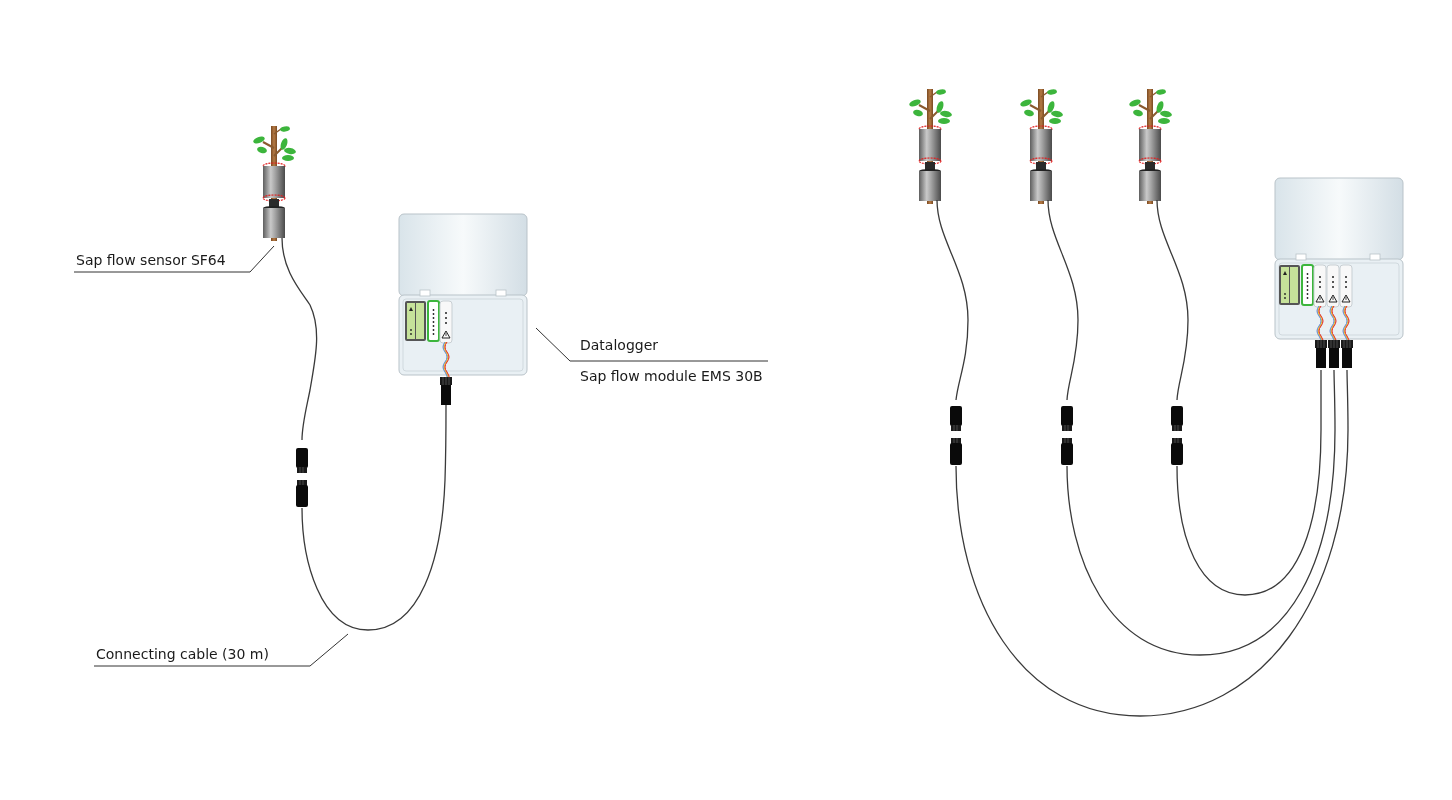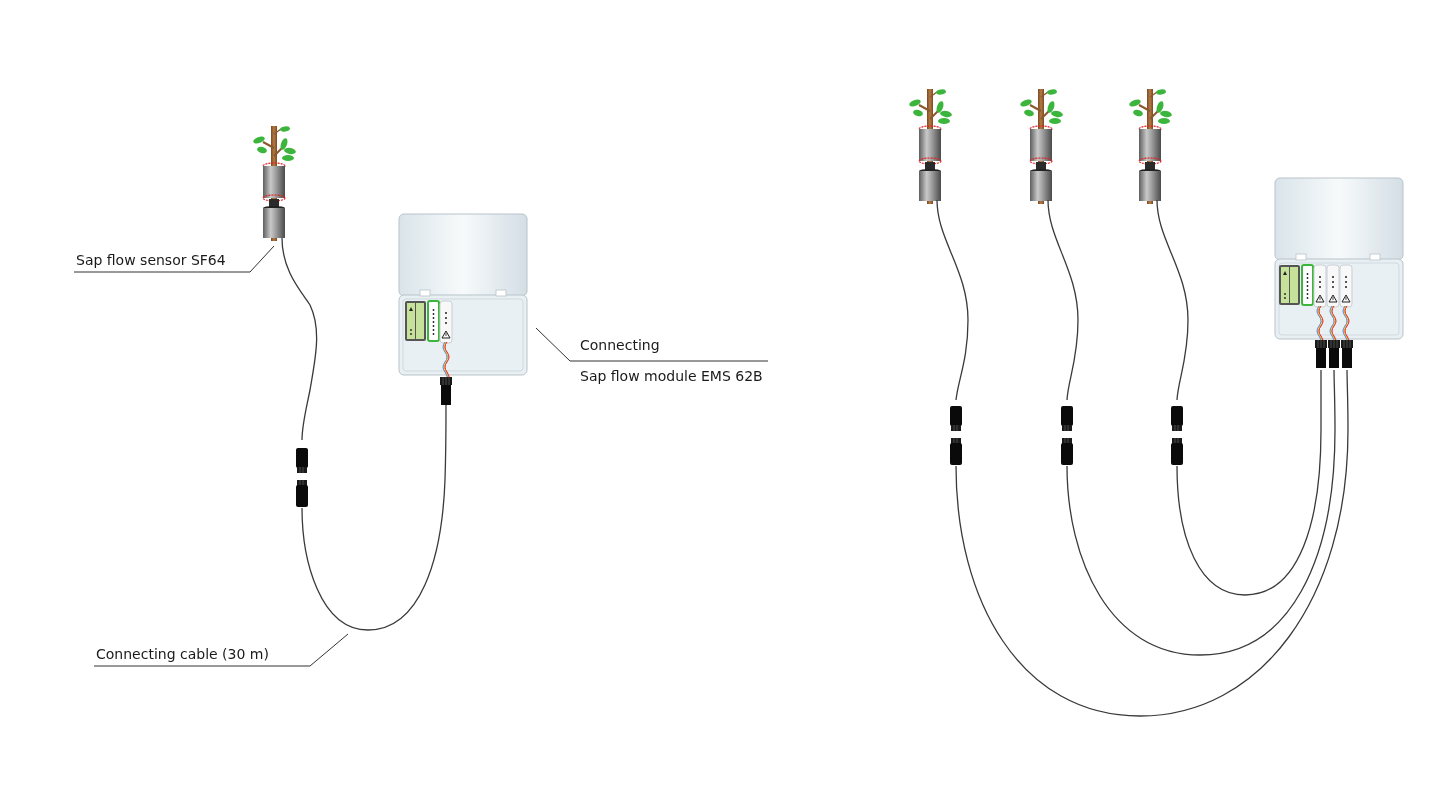--- a/index.html
+++ b/index.html
@@ -197,16 +197,16 @@
     <g>
           <use href="#plug" x="1334" y="340"></use>
         </g>
     <g>
           <use href="#plug" x="1347" y="340"></use>
         </g>
   </g>
 </svg>
 
 <div class="label" style="left:76px; top:252px;">Sap flow sensor SF64</div>
-<div class="label" style="left:580px; top:337px;">Connecting</div>
-<div class="label" style="left:580px; top:368px;">Sap flow module EMS 62B</div>
+<div class="label" style="left:580px; top:337px;">Datalogger</div>
+<div class="label" style="left:580px; top:368px;">Sap flow module EMS 30B</div>
 <div class="label" style="left:96px; top:646px;">Connecting cable (30 m)</div>
 </div>
 
 </body></html>

